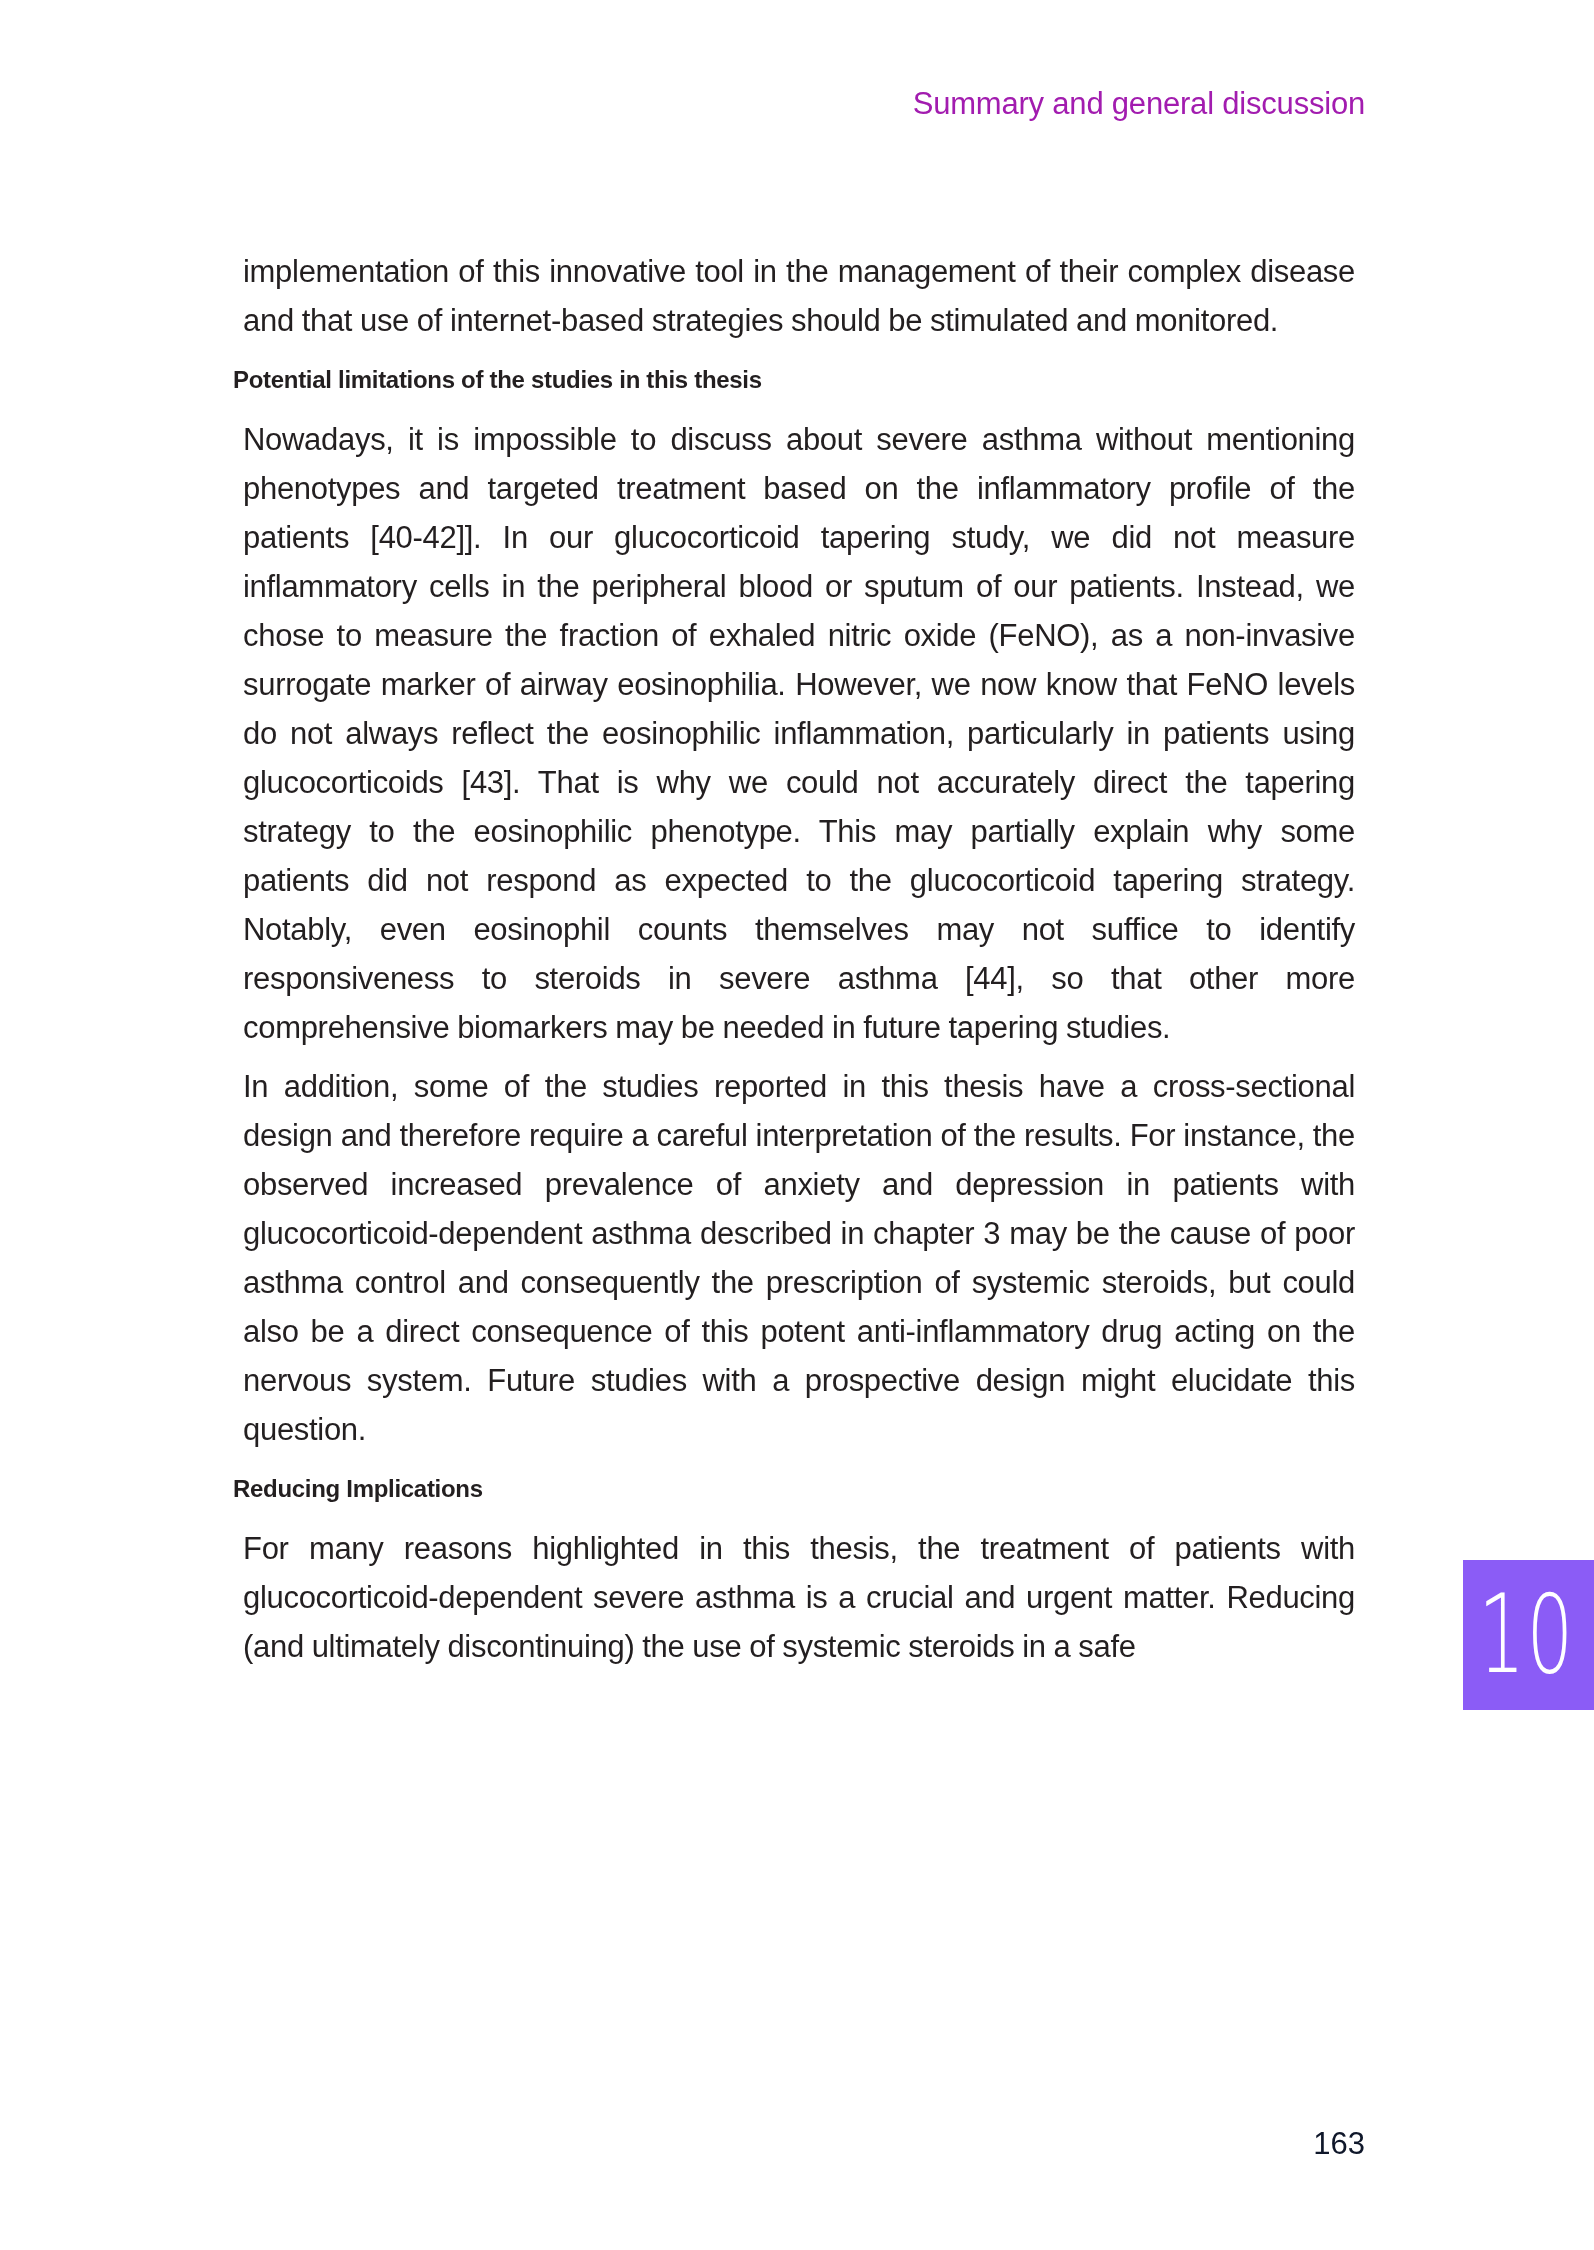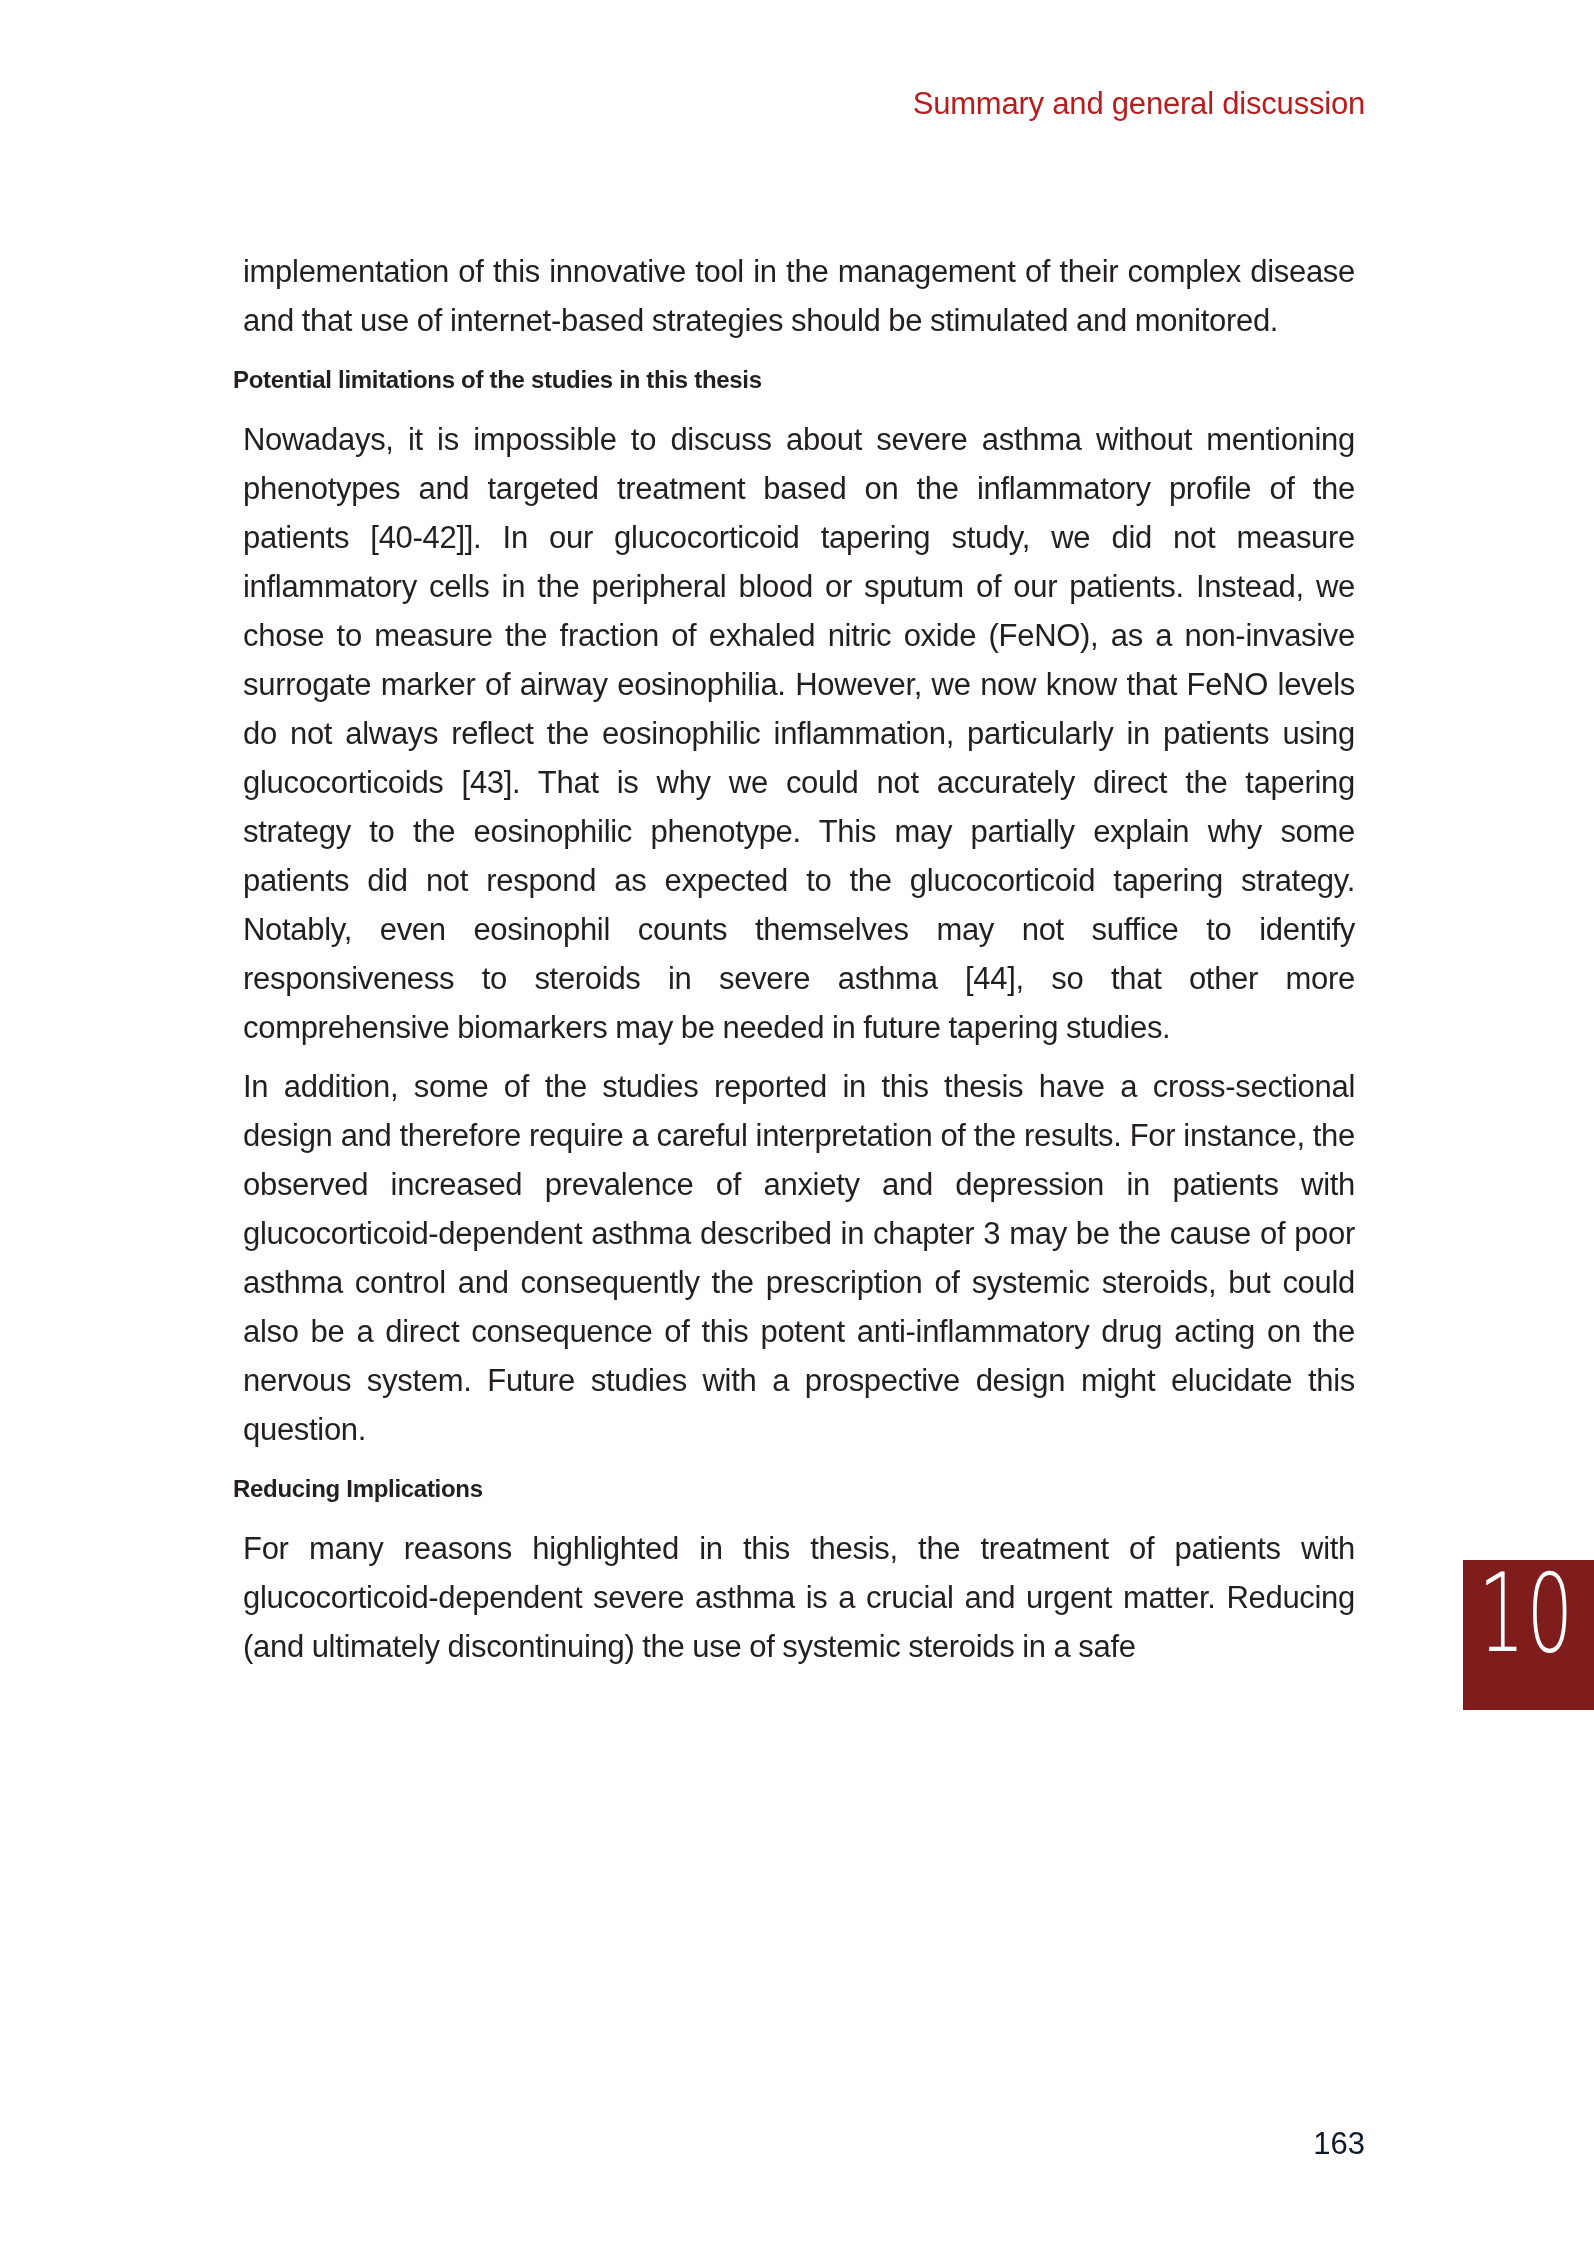--- a/index.html
+++ b/index.html
@@ -16,21 +16,21 @@
     overflow: hidden;
     font-family: "Liberation Sans", sans-serif;
     color: #231f20;
   }
   .running-head {
     position: absolute;
     top: 86px;
     right: 229px;
     font-size: 31px;
     line-height: 36px;
-    color: #b91c1c;
+    color: #a21caf;
     letter-spacing: -0.2px;
     white-space: nowrap;
   }
   .content {
     position: absolute;
     left: 233px;
     top: 237px;
     width: 1132px;
   }
   .content p {
@@ -50,23 +50,23 @@
   }
   .section-heading-1 { margin: 91px 0 56px 0; }
   .para-3            { margin-top: 53px; }
   .section-heading-2 { margin: 99px 0 59px 0; }
   .chapter-tab {
     position: absolute;
     left: 1463px;
     top: 1560px;
     width: 131px;
     height: 150px;
-    background: #7f1d1d;
+    background: #8b5cf6;
     display: flex;
-    align-items: flex-start;
+    align-items: center;
     justify-content: center;
   }
   .chapter-tab .tab-number {
     font-family: "DejaVu Sans", "Liberation Sans", sans-serif;
     font-weight: 200;
     font-size: 108px;
     line-height: 1;
     color: #ffffff;
     transform: scaleX(0.68);
     transform-origin: 45% center;

